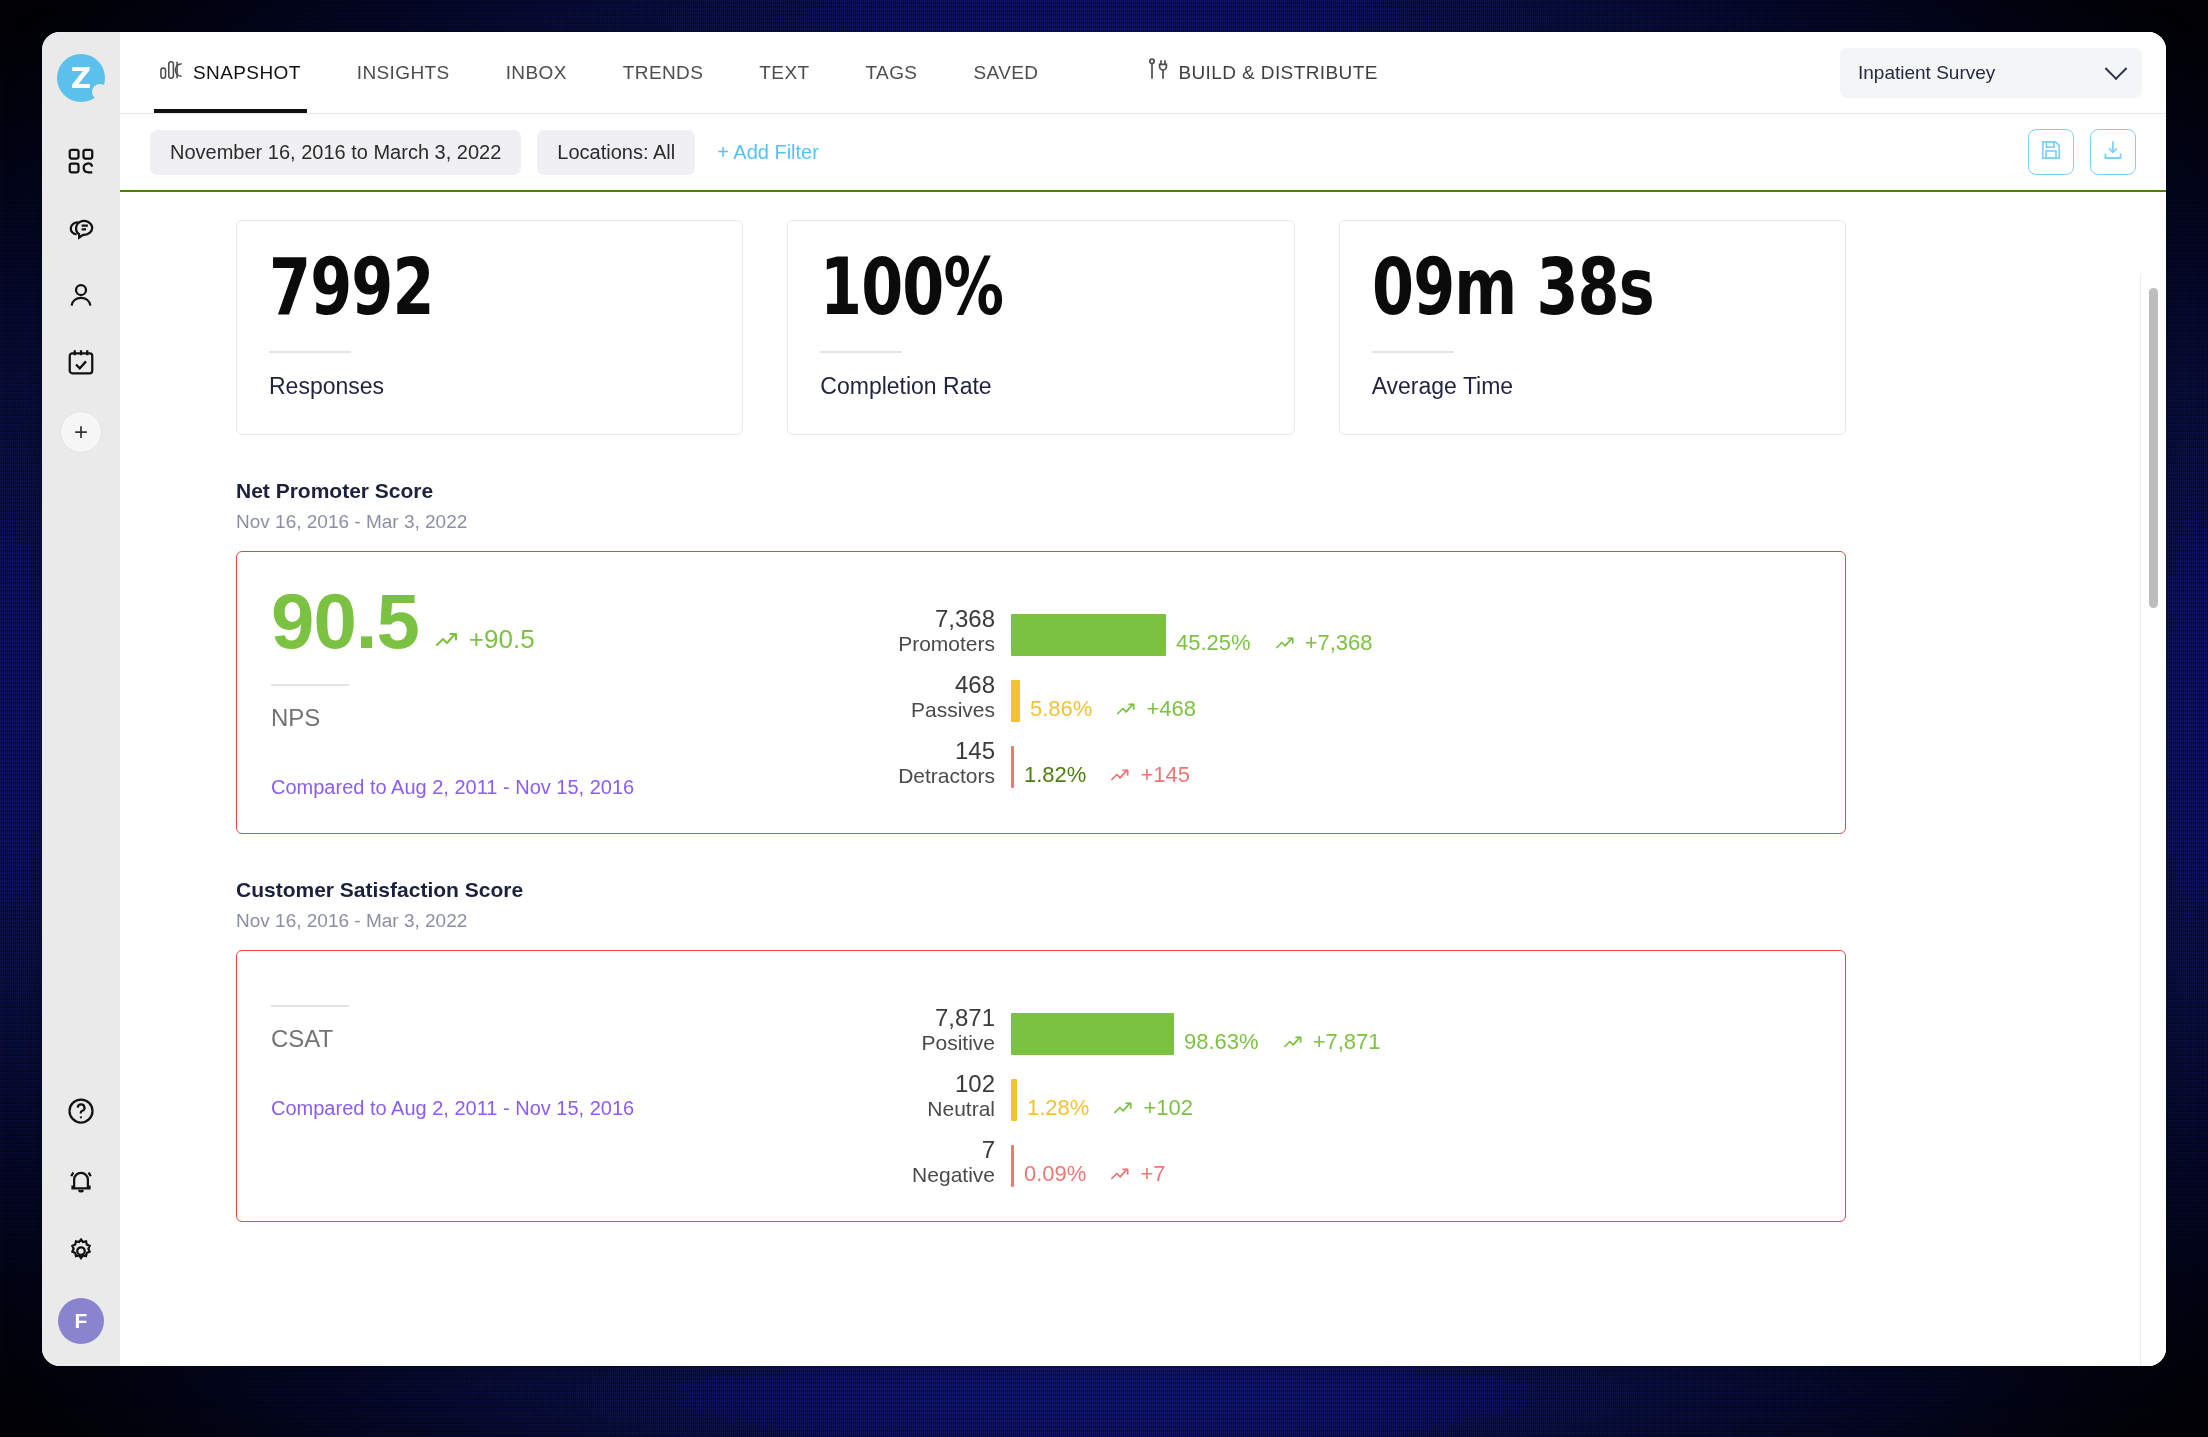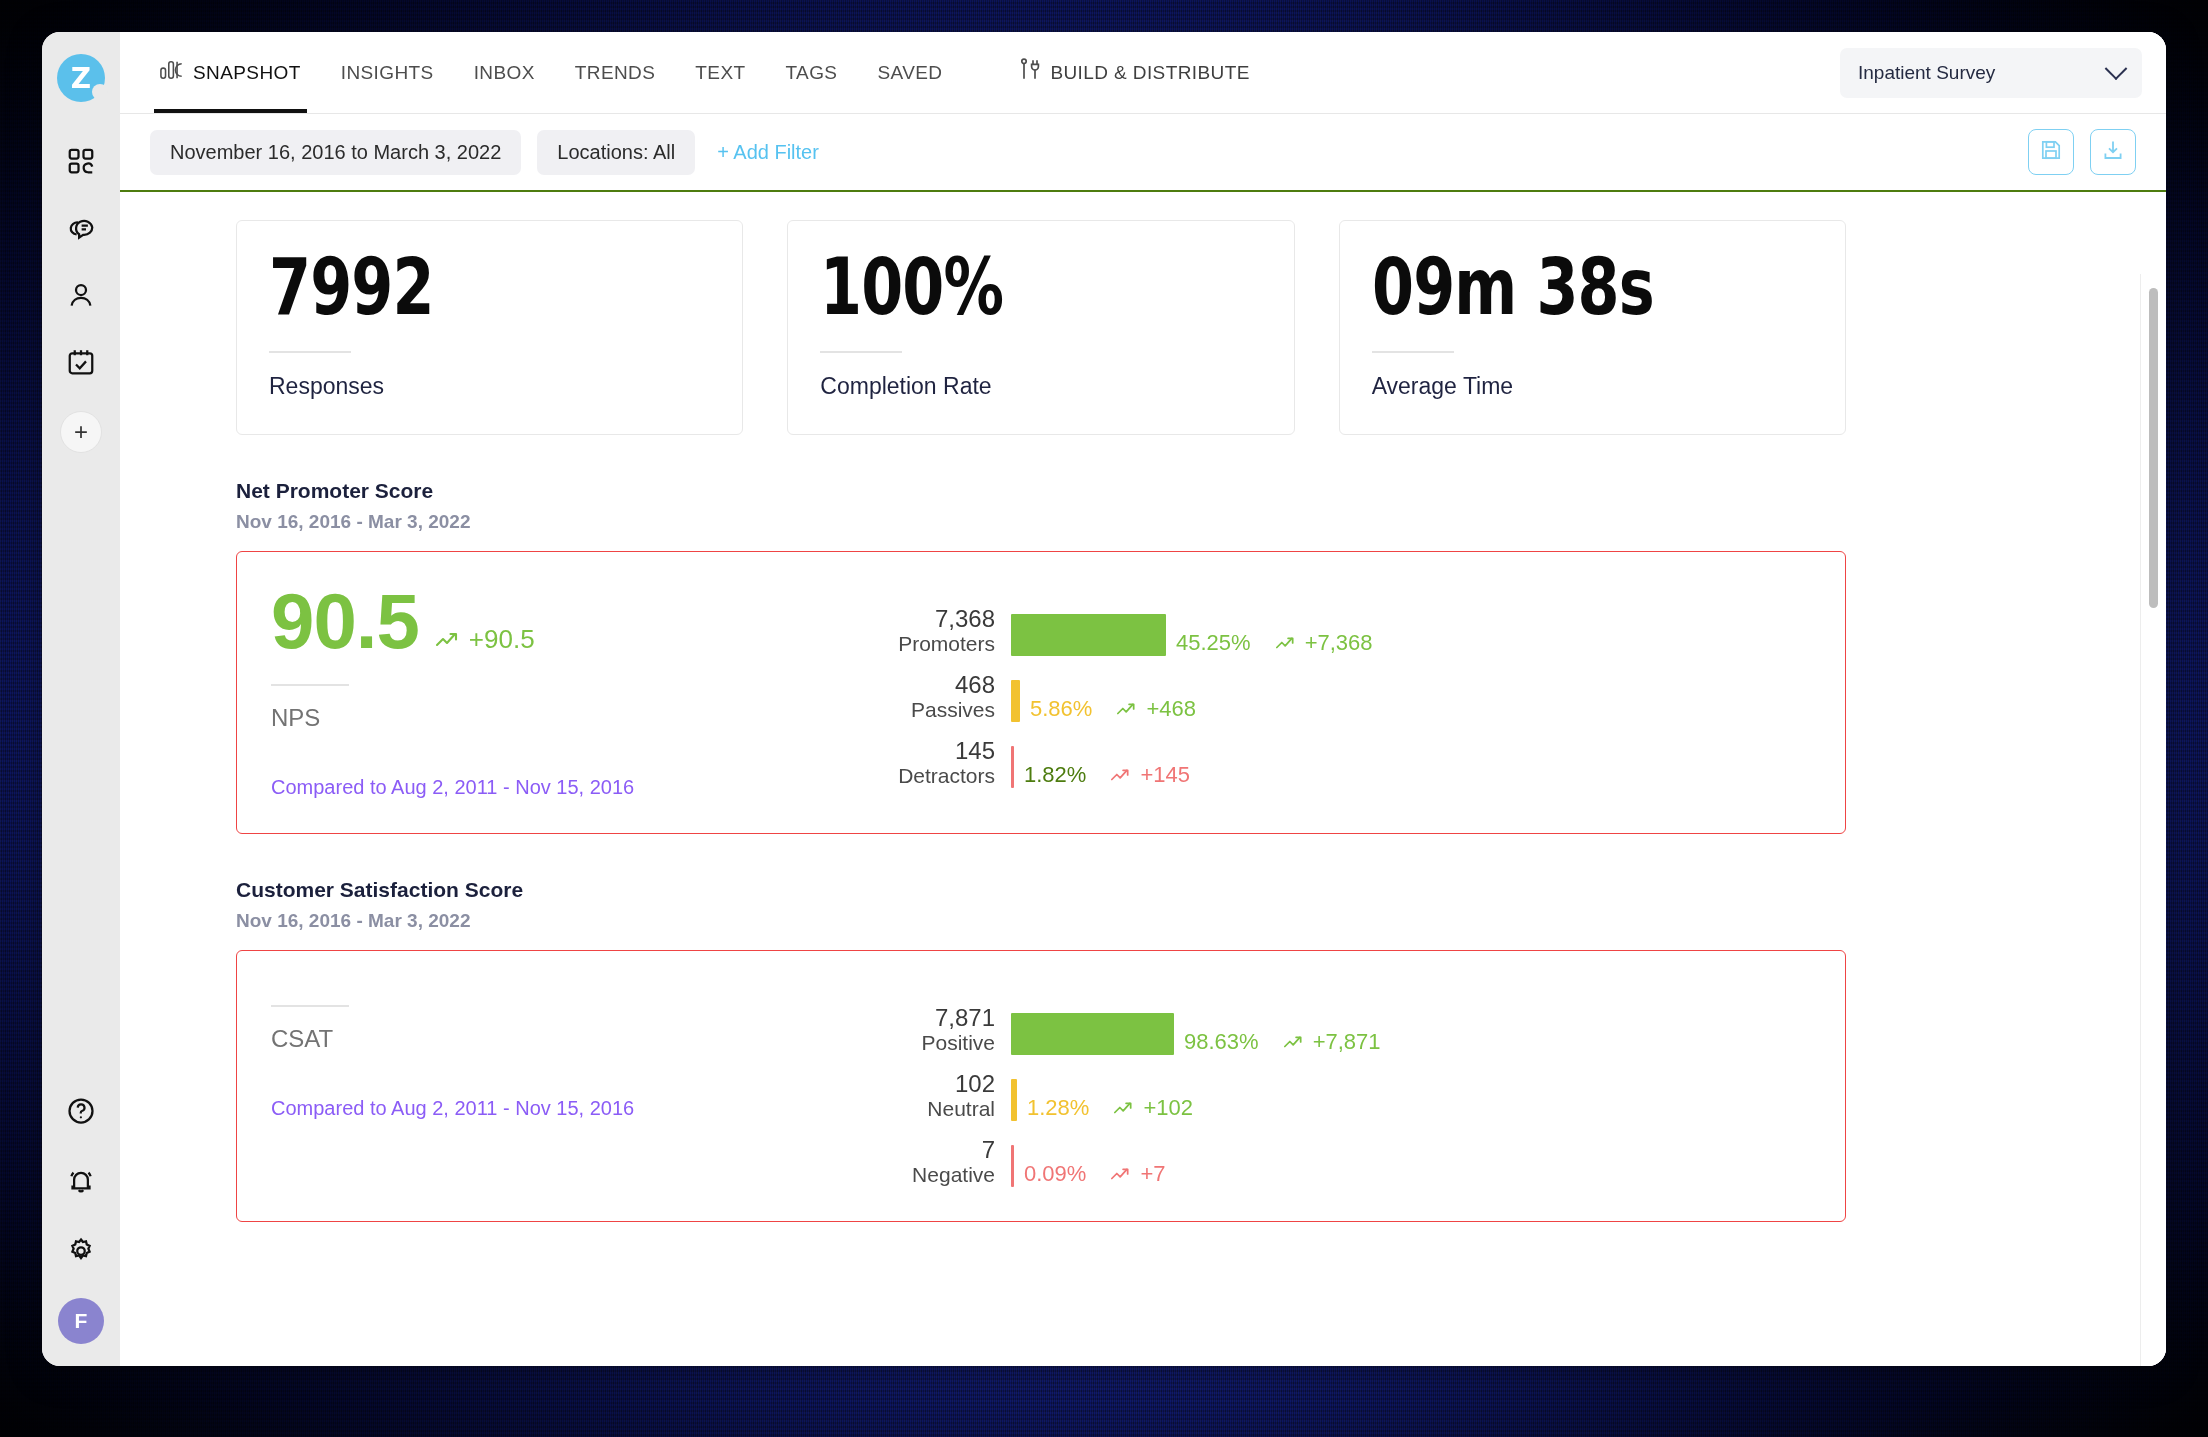--- a/index.html
+++ b/index.html
@@ -85,21 +85,21 @@
   .main { flex: 1; display: flex; flex-direction: column; min-width: 0; position: relative; background:#fff; }
 
   
   .topbar {
     height: 82px; flex: 0 0 82px;
     border-bottom: 1px solid #e7e7e7;
     display: flex; align-items: stretch;
     padding-left: 20px; padding-right: 24px;
     background: #fff;
   }
-  .nav { display: flex; align-items: center; }
+  .nav { display: flex; align-items: center; gap: 16px; }
   .nav-item {
     display: flex; align-items: center; gap: 9px;
     padding: 0 20px; height: 100%;
     font-size: 19px; letter-spacing: .4px;
     color: #4d4d4d; cursor: pointer;
     position: relative;
     font-family: "Liberation Sans", sans-serif;
   }
   .nav-item.active { color: #111; }
   .nav-item.active::after {
@@ -162,21 +162,21 @@
     font-family: "DejaVu Sans Condensed", "Liberation Sans Narrow", "Liberation Sans", sans-serif;
     font-size: 78px; font-weight: 700; color: #0b0b0b;
     letter-spacing: -1px; line-height: 1.05;
     transform: scaleX(.86); transform-origin: left center;
   }
   .kpi-rule { width: 82px; height: 2px; background: #e3e3e3; margin: 22px 0 20px 0; }
   .kpi-label { font-size: 23px; color: #1f2340; }
 
   
   .sec-title { font-size: 21px; font-weight: 700; color: #1b203c; margin-top: 44px; }
-  .sec-sub { font-size: 19px; color: #8b8fa3; margin-top: 8px; font-weight: bold; }
+  .sec-sub { font-size: 19px; color: #8b8fa3; margin-top: 8px; }
 
   .card {
     margin-top: 18px;
     border: 1px solid #ef4444; border-radius: 6px;
     background: #fff;
     display: flex; align-items: flex-start;
     padding: 30px 34px 34px 34px;
     min-height: 250px;
   }
   .card-left { width: 520px; flex: 0 0 520px; }

